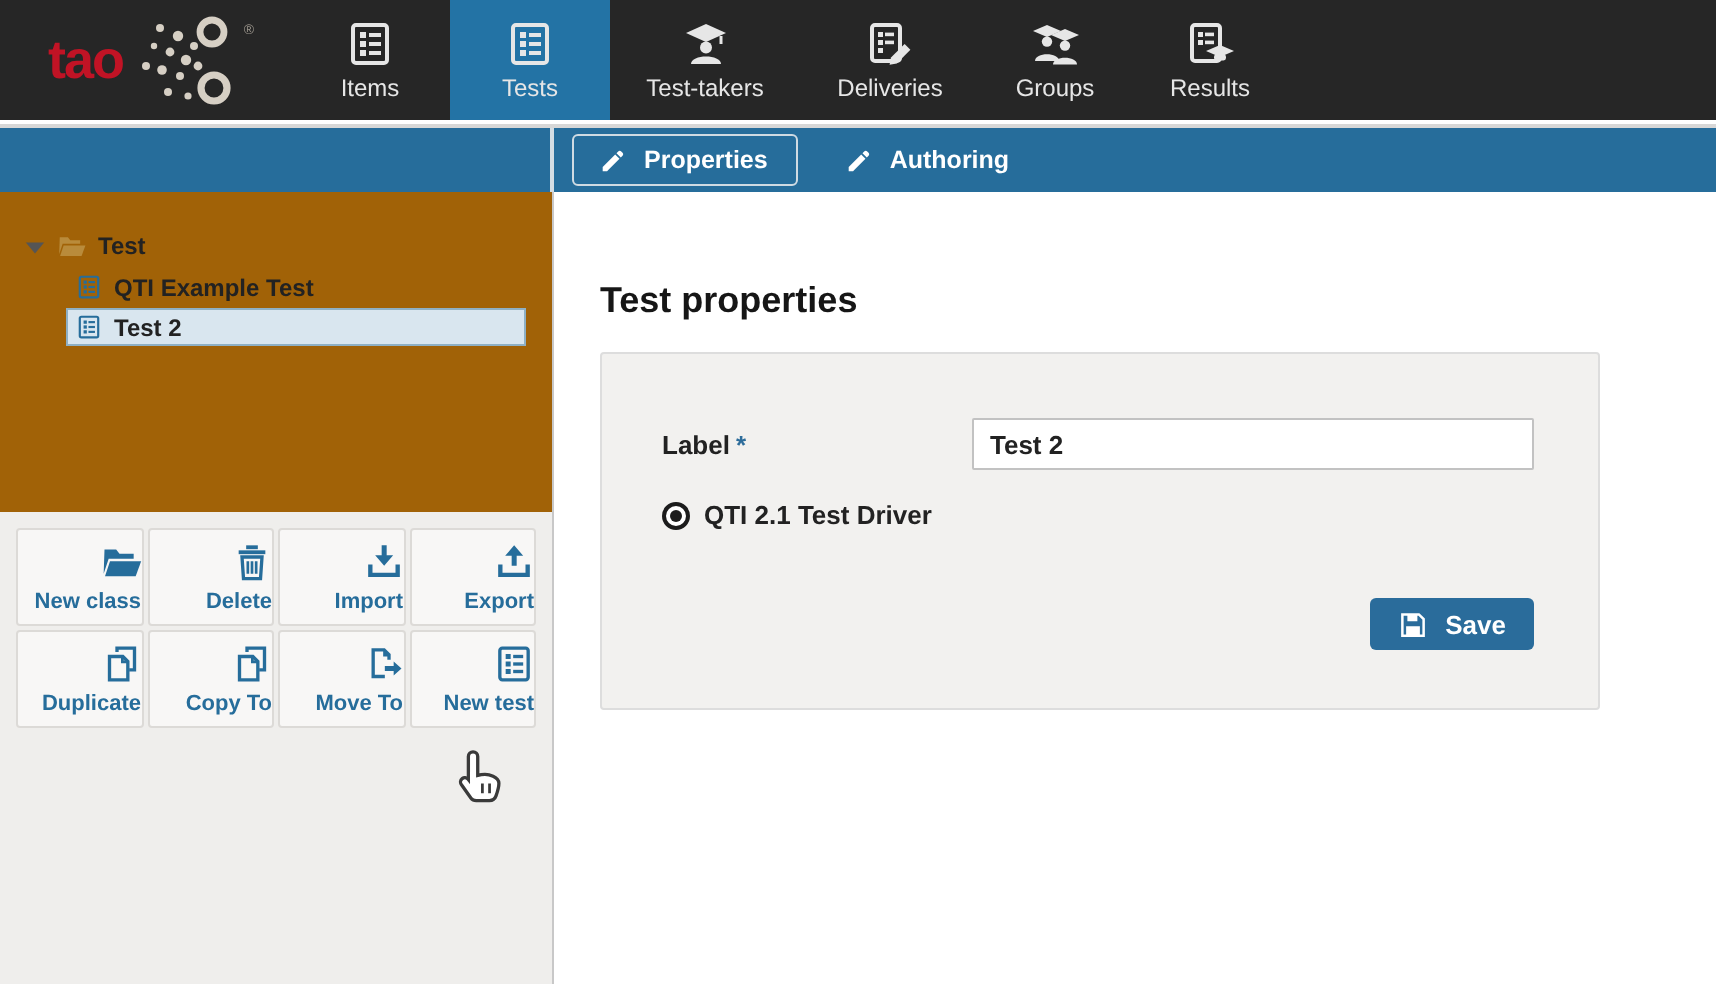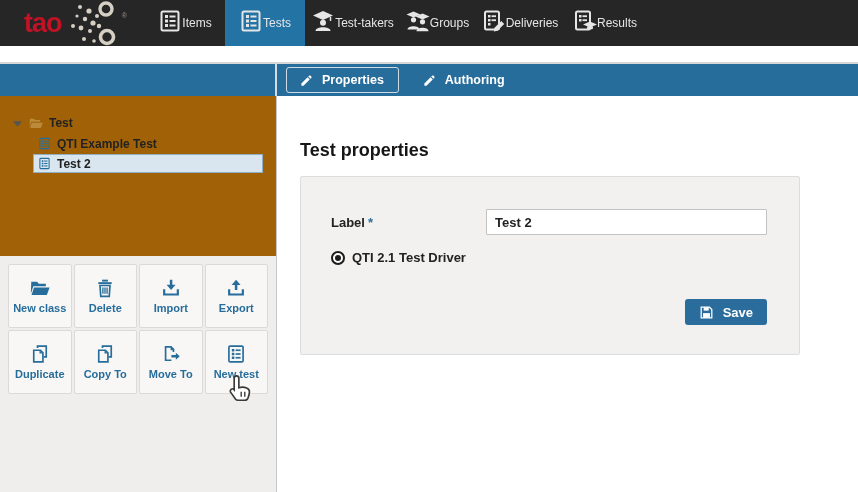--- a/index.html
+++ b/index.html
@@ -1,24 +1,24 @@
 <!DOCTYPE html>
 <html><head>
 <meta charset="utf-8">
 <style>
   html,body{margin:0;padding:0;background:#fff;}
   *{box-sizing:border-box;font-family:"Liberation Sans",sans-serif;}
   #app{position:relative;width:858px;height:492px;overflow:hidden;background:#fff;}
 
   
-  .topnav{position:absolute;left:0;top:0;width:858px;height:46px;background:#262626;display:flex;align-items:stretch;}
+  .topnav{position:absolute;left:0;top:0;width:858px;height:60px;background:#262626;display:flex;align-items:stretch;}
   .logo{width:145px;display:flex;align-items:center;padding-left:24px;position:relative;}
   .logo-text{color:#c11325;font-size:27px;font-weight:bold;letter-spacing:-1px;line-height:1;margin-right:2px;}
   .logo-reg{position:absolute;right:18px;top:12px;color:#9a948b;font-size:7px;}
-  .nav-item{display:flex;flex-direction:row;align-items:center;justify-content:center;color:#e6e6e6;cursor:pointer;}
+  .nav-item{display:flex;flex-direction:column;align-items:center;justify-content:center;color:#e6e6e6;cursor:pointer;}
   .nav-item .nico{width:24px;height:24px;margin-bottom:4px;}
   .nav-item .nlabel{font-size:12px;line-height:1;}
   .nav-item.active{background:#2373a5;}
   .w80{width:80px;}.w95{width:95px;}.w75{width:75px;}.w90{width:90px;}
 
   
   .top-sep{position:absolute;left:0;top:62px;width:858px;height:2px;background:#d7d7d7;}
   .subnav{position:absolute;left:0;top:64px;width:858px;height:32px;background:#266d9b;display:flex;align-items:center;}
   .subnav-left{width:277px;height:100%;border-right:2px solid #d3dde4;flex:none;}
   .tab{display:flex;align-items:center;gap:9px;color:#fff;font-size:12.5px;font-weight:bold;padding:5px 14px;margin-left:9px;border-radius:3px;border:1px solid transparent;cursor:pointer;}
@@ -31,21 +31,21 @@
   .tree-root{display:flex;align-items:center;gap:5px;padding-left:12px;height:20px;cursor:pointer;}
   .caret{width:11px;height:11px;color:#555;flex:none;}
   .folder{width:16px;height:14px;color:#b98b3b;flex:none;}
   .tree-item{display:flex;align-items:center;gap:6px;height:19px;margin-left:33px;padding-left:4px;margin-top:1px;cursor:pointer;border:1px solid transparent;}
   .tree-item .lico{width:13px;height:13px;color:#266d9b;flex:none;}
   .tree-item.selected{background:#d9e6ef;border-color:#8fb0c4;margin-right:13px;}
 
   
   .actionbar{position:absolute;left:0;top:160px;width:276px;height:236px;background:#efeeec;padding:8px;}
   .btn-grid{display:grid;grid-template-columns:repeat(4,1fr);gap:2px;}
-  .abtn{background:#f8f7f6;border:1px solid #dcdad7;border-radius:2px;height:64px;display:flex;flex-direction:column;align-items:center;justify-content:center;gap:5px;color:#266d9b;cursor:pointer;}
+  .abtn{background:#f8f7f6;border:1px solid #dcdad7;border-radius:2px;height:49px;display:flex;flex-direction:column;align-items:flex-end;justify-content:center;gap:5px;color:#266d9b;cursor:pointer;}
   .abtn .aico{width:20px;height:20px;}
   .abtn .albl{font-size:11px;font-weight:bold;line-height:1;}
 
   
   .main{position:absolute;left:278px;top:96px;width:580px;height:396px;background:#fff;padding-left:22px;border-radius:16px;}
   .page-title{margin:44px 0 0 0;font-size:18px;font-weight:bold;color:#161616;}
   .panel{margin-top:15px;width:500px;height:179px;background:#f2f1ef;border:1px solid #ddd;border-radius:2px;padding:32px 32px 0 30px;position:relative;}
   .frow{display:flex;align-items:center;}
   .flabel{width:155px;font-size:13px;font-weight:bold;color:#222;flex:none;}
   .req{color:#2e6d9b;margin-left:3px;}
@@ -186,31 +186,31 @@
           <use href="#icon-list"></use>
         </svg>
       <span class="nlabel">Tests</span>
     </div>
     <div class="nav-item w95">
       <svg class="nico">
           <use href="#icon-student"></use>
         </svg>
       <span class="nlabel">Test-takers</span>
     </div>
+    <div class="nav-item w90">
+      <svg class="nico">
+          <use href="#icon-list-pencil"></use>
+        </svg>
+      <span class="nlabel">Deliveries</span>
+    </div>
     <div class="nav-item w75">
       <svg class="nico">
           <use href="#icon-group"></use>
         </svg>
       <span class="nlabel">Groups</span>
-    </div>
-    <div class="nav-item w90">
-      <svg class="nico">
-          <use href="#icon-list-pencil"></use>
-        </svg>
-      <span class="nlabel">Deliveries</span>
     </div>
     <div class="nav-item w80">
       <svg class="nico">
           <use href="#icon-list-cap"></use>
         </svg>
       <span class="nlabel">Results</span>
     </div>
   </header>
 
   <div class="top-sep"></div>

